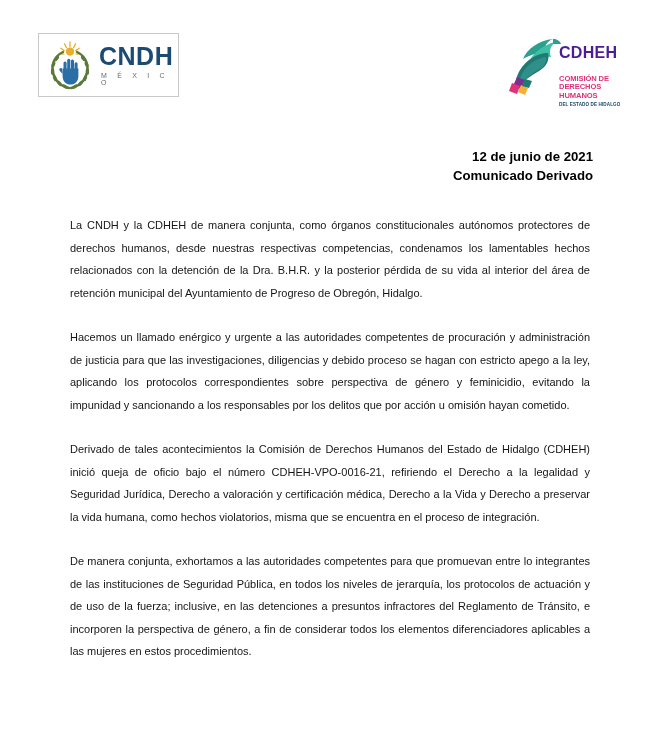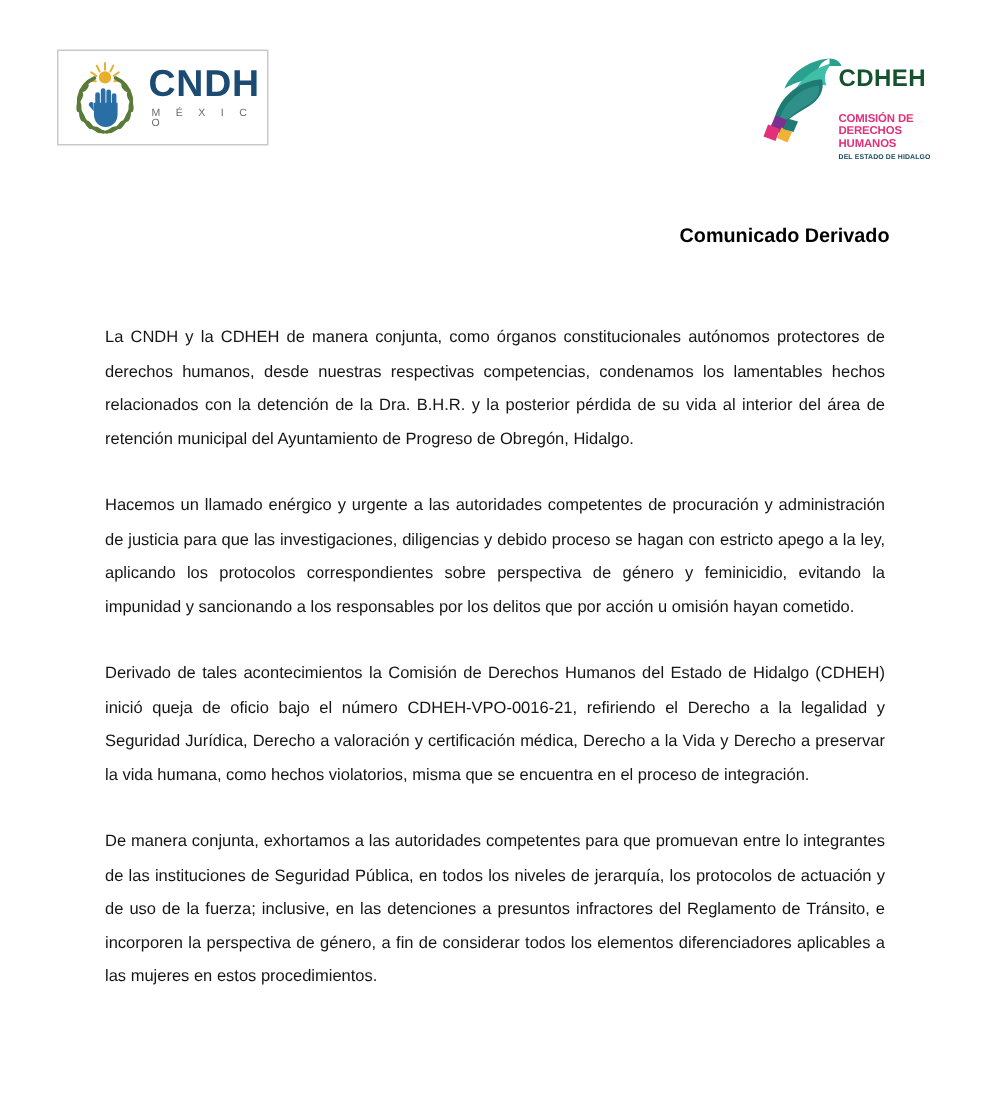--- a/index.html
+++ b/index.html
@@ -78,21 +78,21 @@
   .cdheh-text {
     position: absolute;
     left: 56px;
     top: 12px;
     width: 66px;
   }
   .cdheh-name {
     font-weight: bold;
     font-size: 16px;
     letter-spacing: 0.3px;
-    color: #14532d;
+    color: #4c1d95;
     line-height: 1;
   }
   .cdheh-desc {
     font-weight: bold;
     font-size: 7.6px;
     line-height: 8.4px;
     letter-spacing: -0.1px;
     color: #e0317a;
     margin-top: 14px;
     text-transform: uppercase;
@@ -216,20 +216,21 @@
         <span>COMISIÓN DE</span><br>
         <span>DERECHOS</span><br>
         <span>HUMANOS</span>
         <span class="tiny">DEL ESTADO DE HIDALGO</span>
       </div>
     </div>
   </div>
 </div>
 
 <div class="date-block">
+  <div>12 de junio de 2021</div>
   <div>Comunicado Derivado</div>
 </div>
 
 <div class="doc-body">
   <p>La CNDH y la CDHEH de manera conjunta, como órganos constitucionales autónomos protectores de derechos humanos, desde nuestras respectivas competencias, condenamos los lamentables hechos relacionados con la detención de la Dra. B.H.R. y la posterior pérdida de su vida al interior del área de retención municipal del Ayuntamiento de Progreso de Obregón, Hidalgo.</p>
   <p>Hacemos un llamado enérgico y urgente a las autoridades competentes de procuración y administración de justicia para que las investigaciones, diligencias y debido proceso se hagan con estricto apego a la ley, aplicando los protocolos correspondientes sobre perspectiva de género y feminicidio, evitando la impunidad y sancionando a los responsables por los delitos que por acción u omisión hayan cometido.</p>
   <p>Derivado de tales acontecimientos la Comisión de Derechos Humanos del Estado de Hidalgo (CDHEH) inició queja de oficio bajo el número CDHEH-VPO-0016-21, refiriendo el Derecho a la legalidad y Seguridad Jurídica, Derecho a valoración y certificación médica, Derecho a la Vida y Derecho a preservar la vida humana, como hechos violatorios, misma que se encuentra en el proceso de integración.</p>
   <p>De manera conjunta, exhortamos a las autoridades competentes para que promuevan entre lo integrantes de las instituciones de Seguridad Pública, en todos los niveles de jerarquía, los protocolos de actuación y de uso de la fuerza; inclusive, en las detenciones a presuntos infractores del Reglamento de Tránsito, e incorporen la perspectiva de género, a fin de considerar todos los elementos diferenciadores aplicables a las mujeres en estos procedimientos.</p>
 </div>
 

